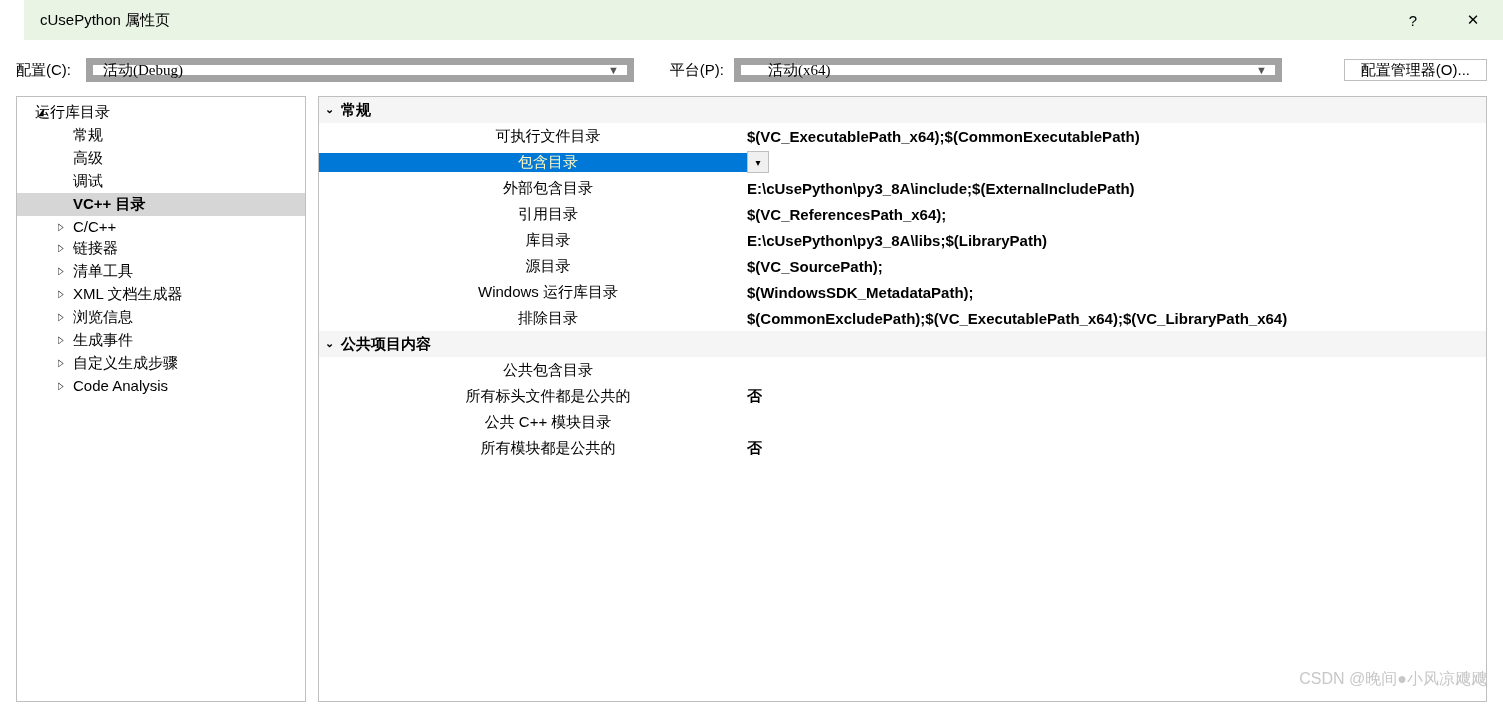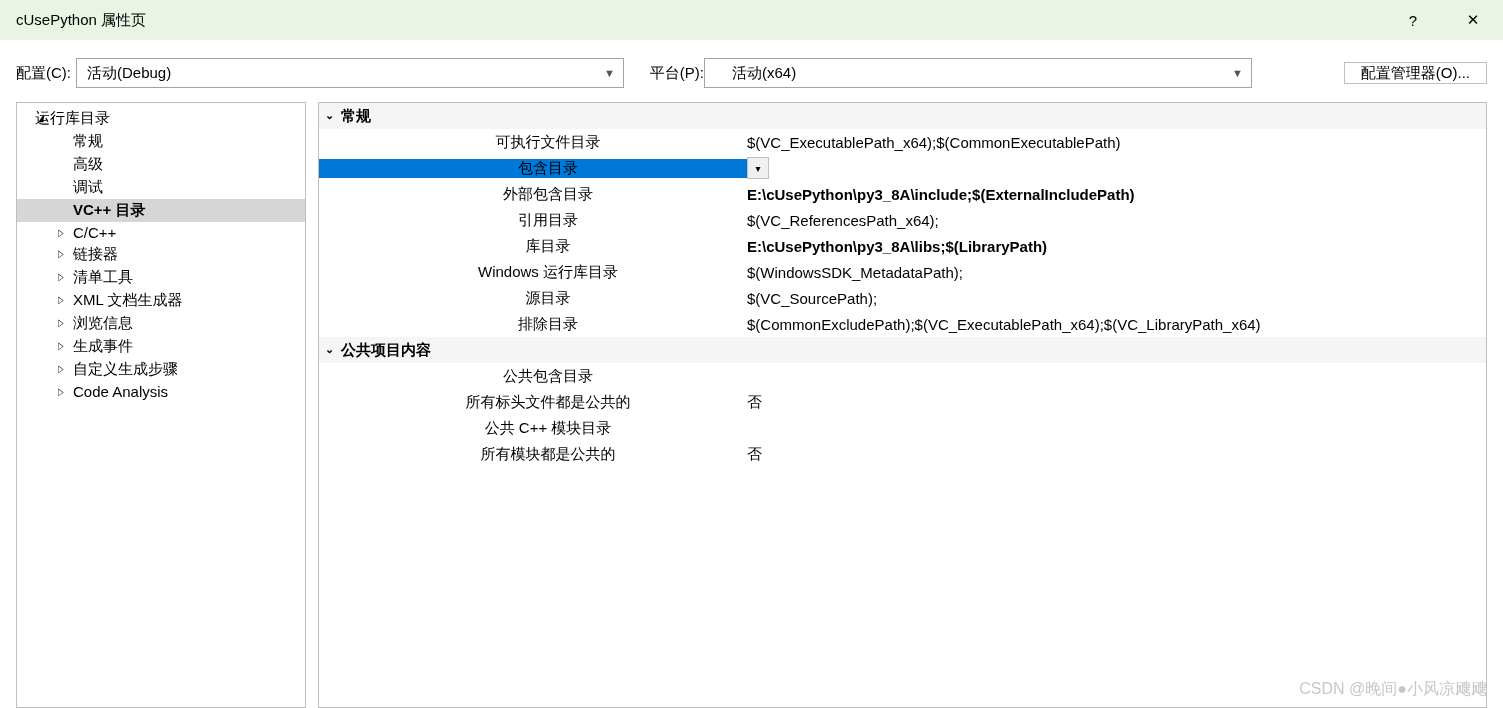--- a/index.html
+++ b/index.html
@@ -12,44 +12,47 @@
     overflow: hidden;
     color: #000;
   }
   .titlebar {
     background: #e9f4e5;
     height: 40px;
     display: flex;
     align-items: center;
     padding-left: 16px;
     justify-content: space-between;
+    margin-left: 24px;
   }
   .titlebar-title { font-size: 15px; }
   .titlebar-controls { display: flex; height: 100%; }
   .titlebar-btn {
     width: 60px; height: 40px;
     display: flex; align-items: center; justify-content: center;
     font-size: 15px; color: #000;
   }
   .config-row {
     display: flex;
     align-items: center;
     padding: 18px 16px 12px 16px;
+    gap: 10px;
     background: #fff;
   }
   .config-label { font-size: 15px; min-width: 60px; }
   .select-box {
-    border: 1px solid #a3a3a3;
-    height: 30px;
+    border: 7px solid #a3a3a3;
+    height: 24px;
     display: flex;
     align-items: center;
     justify-content: space-between;
     padding: 0 8px 0 10px;
     font-size: 15px;
     background: #fff;
+    font-family: Liberation Serif, serif;
   }
   .select-box .chev {
     font-size: 11px; color: #555;
   }
   .config-select { flex: 0 0 548px; }
   .platform-label { margin-left: 20px; min-width: 60px; text-align: right; }
   .platform-select { flex: 0 0 548px; padding-left: 27px; }
   .config-mgr-btn {
     border: 1px solid #bfbfbf;
     background: #fff;
@@ -111,41 +114,42 @@
   }
   .grid-label {
     width: 428px;
     padding-left: 30px;
     white-space: nowrap;
     text-align: center;
   }
   .grid-value {
     flex: 1;
     white-space: nowrap;
+    font-weight: bold;
   }
   .grid-row.selected .grid-label {
     background: #0078d7;
-    color: #000000;
+    color: #fef9c3;
   }
   .grid-row.selected .grid-value {
     font-weight: bold;
   }
   .grid-row.selected .drop-btn {
     border: 1px solid #bfbfbf;
     width: 22px; height: 22px;
     margin-right: 4px;
     display: flex; align-items: center; justify-content: center;
     font-size: 10px; background: #f0f0f0;
   }
   .drop-btn { display: none; }
   .grid-row.selected .drop-btn { display: flex; }
   .bold { font-weight: bold; }
   .watermark {
     position: absolute;
-    bottom: 8px; right: 16px;
+    bottom: 18px; right: 16px;
     color: #c7c7c7;
     font-size: 16px;
   }
 </style>
 </head>
 <body>
 
 <div class="titlebar">
   <span class="titlebar-title">cUsePython 属性页</span>
   <div class="titlebar-controls">
@@ -210,26 +214,26 @@
         </div>
         <div class="grid-row">
           <div class="grid-label">引用目录</div>
           <div class="grid-value">$(VC_ReferencesPath_x64);</div>
         </div>
         <div class="grid-row">
           <div class="grid-label">库目录</div>
           <div class="grid-value bold">E:\cUsePython\py3_8A\libs;$(LibraryPath)</div>
         </div>
         <div class="grid-row">
+          <div class="grid-label">源目录</div>
+          <div class="grid-value">$(VC_SourcePath);</div>
+        </div>
+        <div class="grid-row">
           <div class="grid-label">Windows 运行库目录</div>
           <div class="grid-value">$(WindowsSDK_MetadataPath);</div>
-        </div>
-        <div class="grid-row">
-          <div class="grid-label">源目录</div>
-          <div class="grid-value">$(VC_SourcePath);</div>
         </div>
         <div class="grid-row">
           <div class="grid-label">排除目录</div>
           <div class="grid-value">$(CommonExcludePath);$(VC_ExecutablePath_x64);$(VC_LibraryPath_x64)</div>
         </div>
         <div class="grid-row grid-section">
           <span class="caret">⌄</span>
           <span>公共项目内容</span>
         </div>
         <div class="grid-row">

